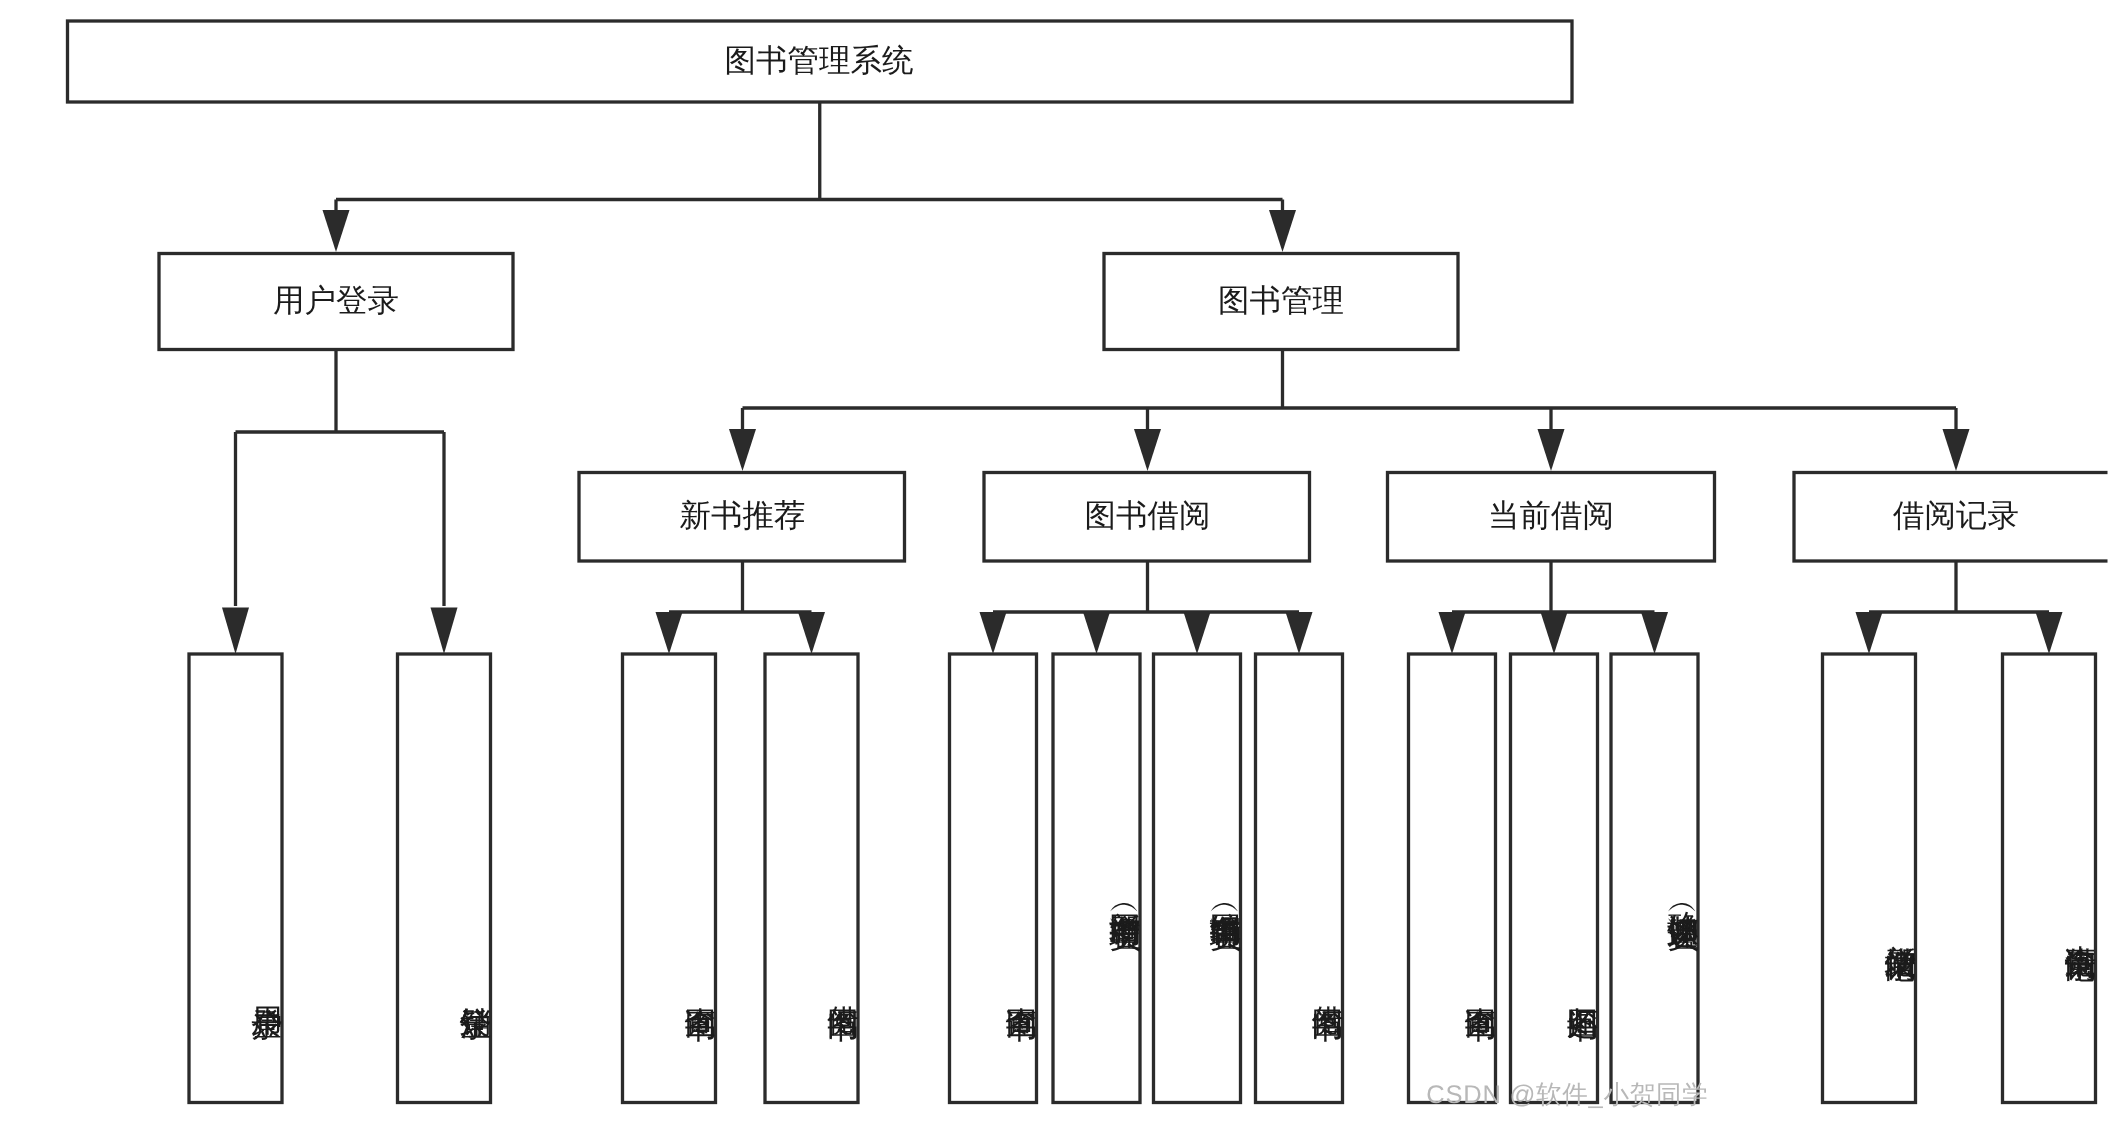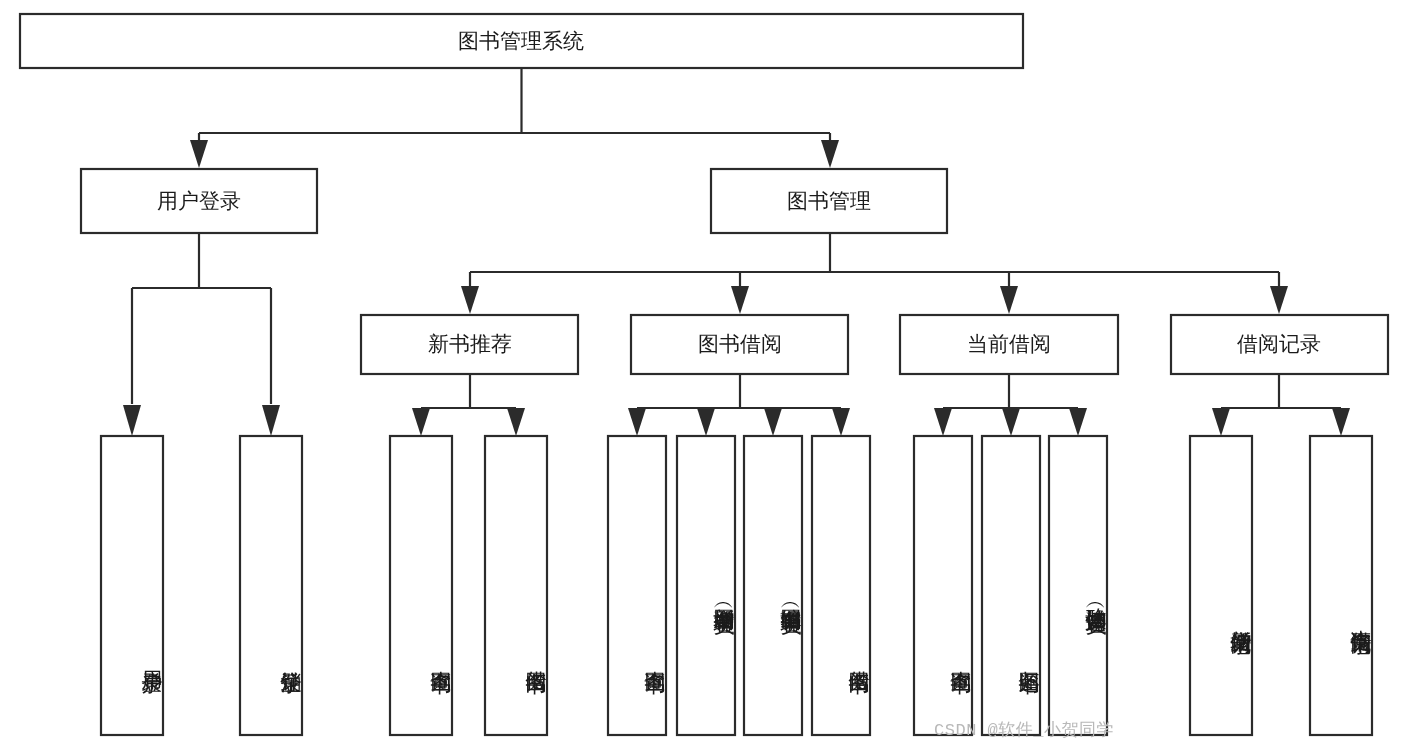--- a/index.html
+++ b/index.html
@@ -11,20 +11,21 @@
     width: 1405px;
     height: 747px;
     font-family: "Liberation Sans", "DejaVu Sans", sans-serif;
     overflow: hidden;
   }
   #diagram-root {
     position: relative;
     width: 1120px;
     height: 747px;
     background: #ffffff;
+    margin-left: 25px;
   }
   svg.diagram {
     position: absolute;
     left: 0;
     top: 0;
     width: 1405px;
     height: 747px;
     display: block;
   }
   .box-rect {
@@ -62,21 +63,21 @@
     display: flex;
     align-items: flex-start;
     justify-content: center;
     white-space: nowrap;
     pointer-events: none;
   }
   .watermark {
     position: absolute;
     right: 6px;
     bottom: 6px;
-    font-family: Liberation Mono, monospace;
+    font-family: Liberation Sans, sans-serif;
     font-size: 17px;
     color: #b8b8b8;
     letter-spacing: 0.5px;
     white-space: nowrap;
   }
 </style>
 </head>
 <body>
 
 <div id="diagram-root">

